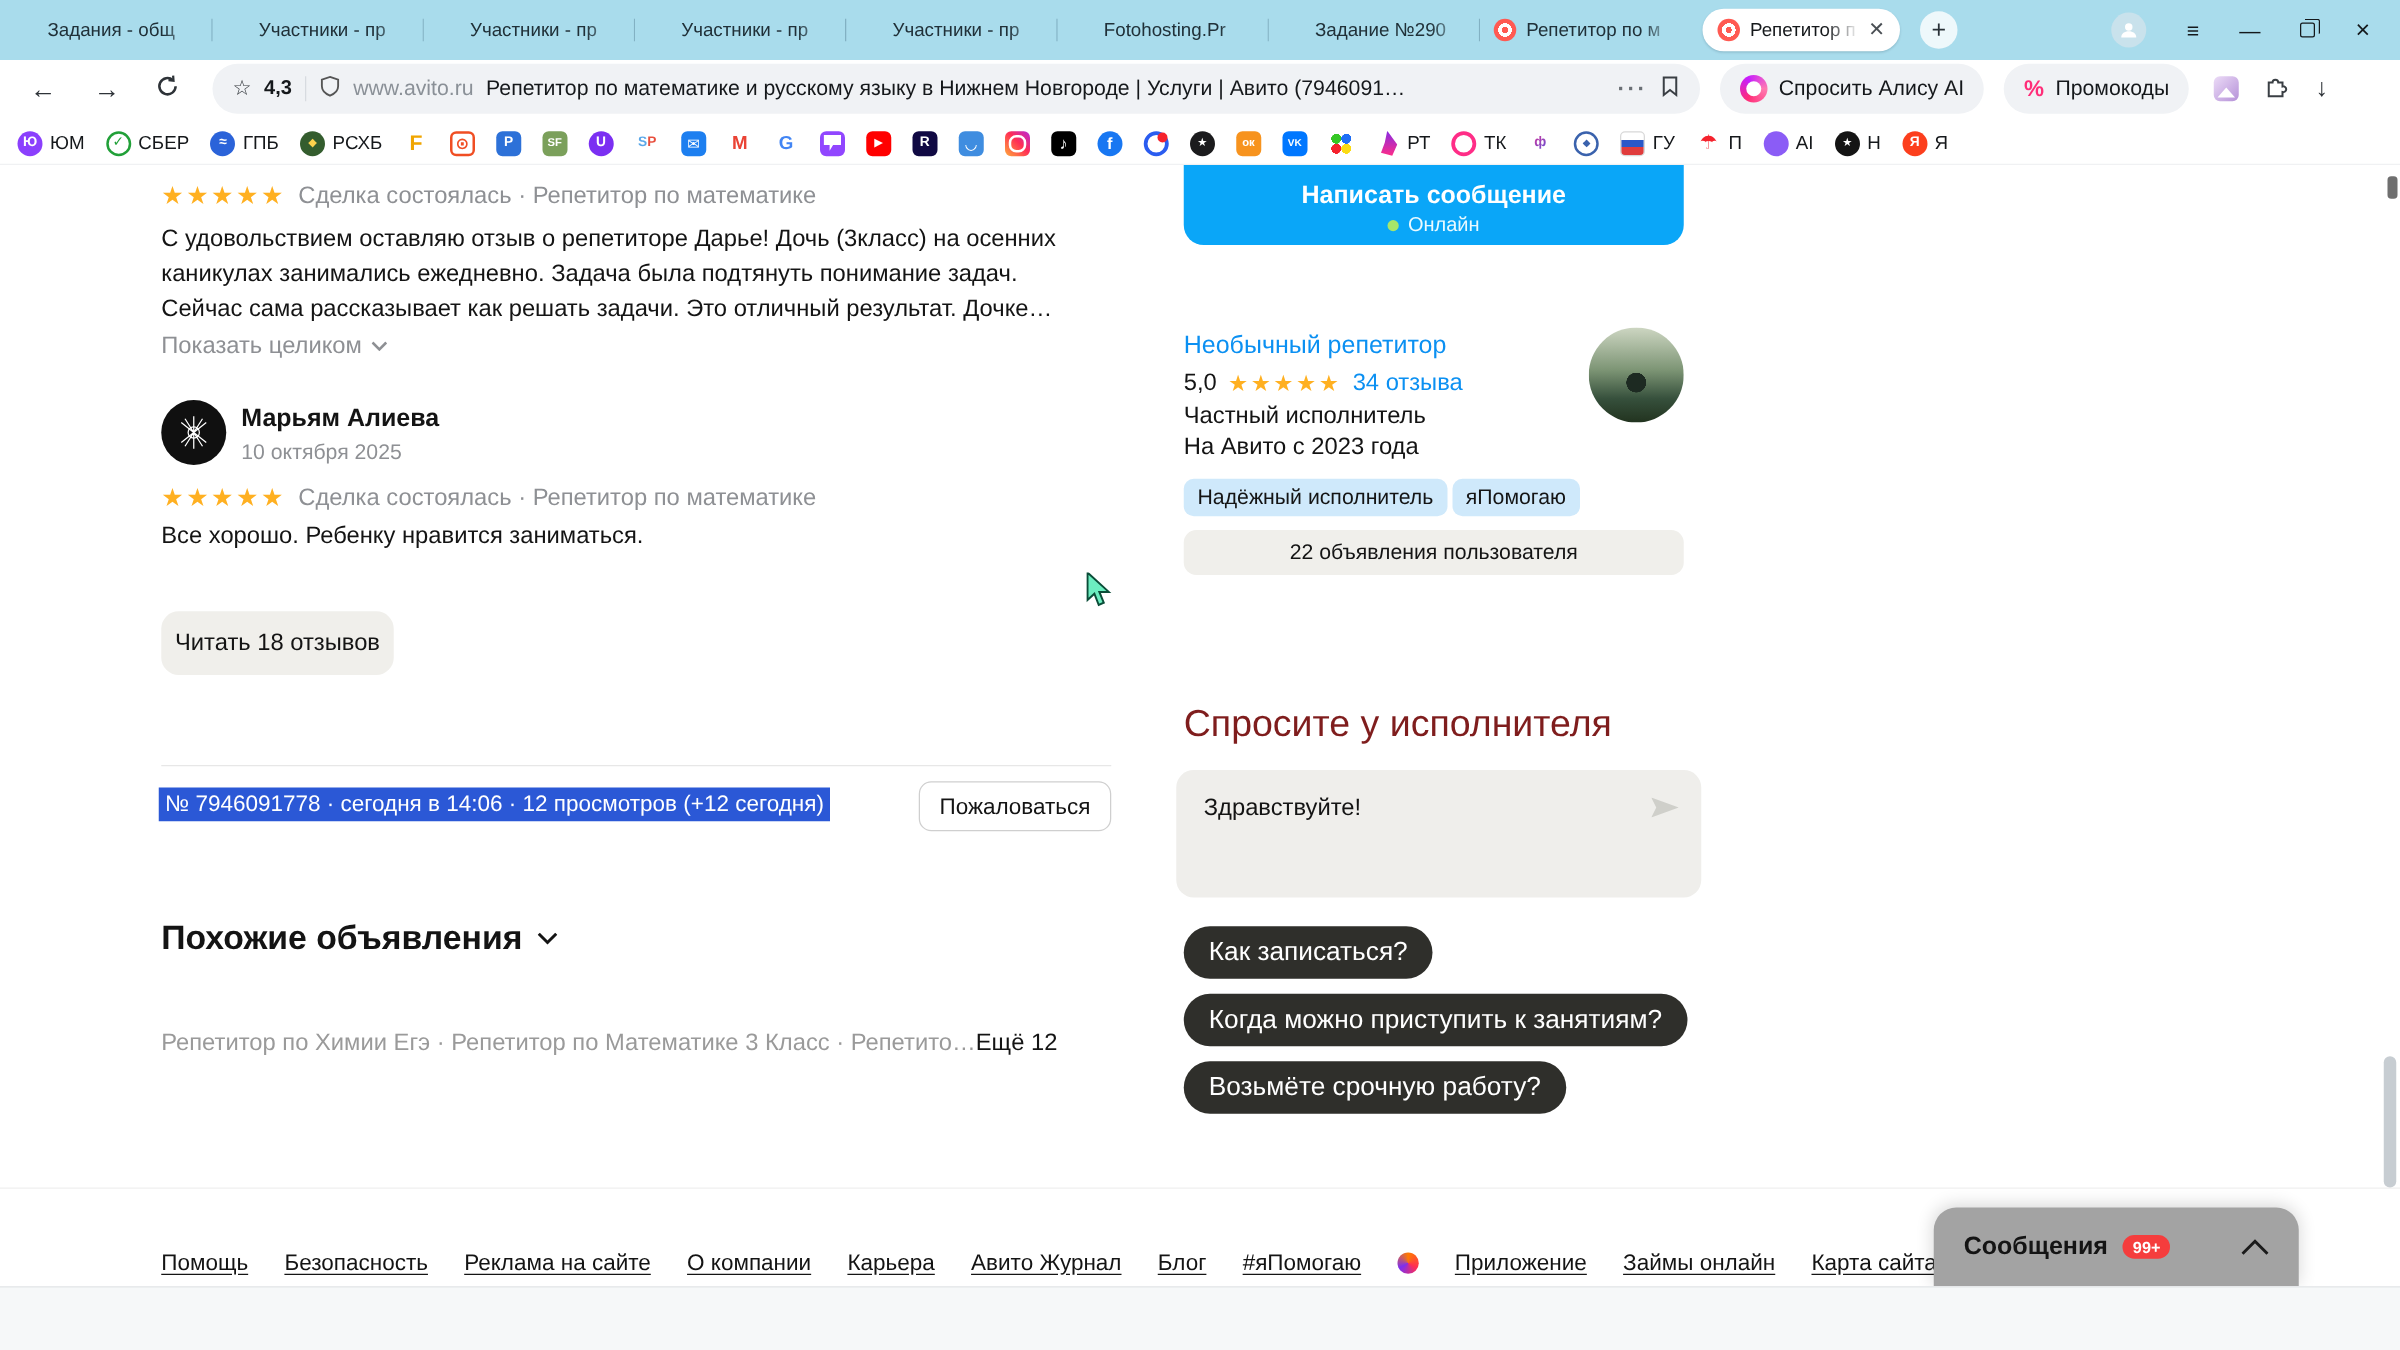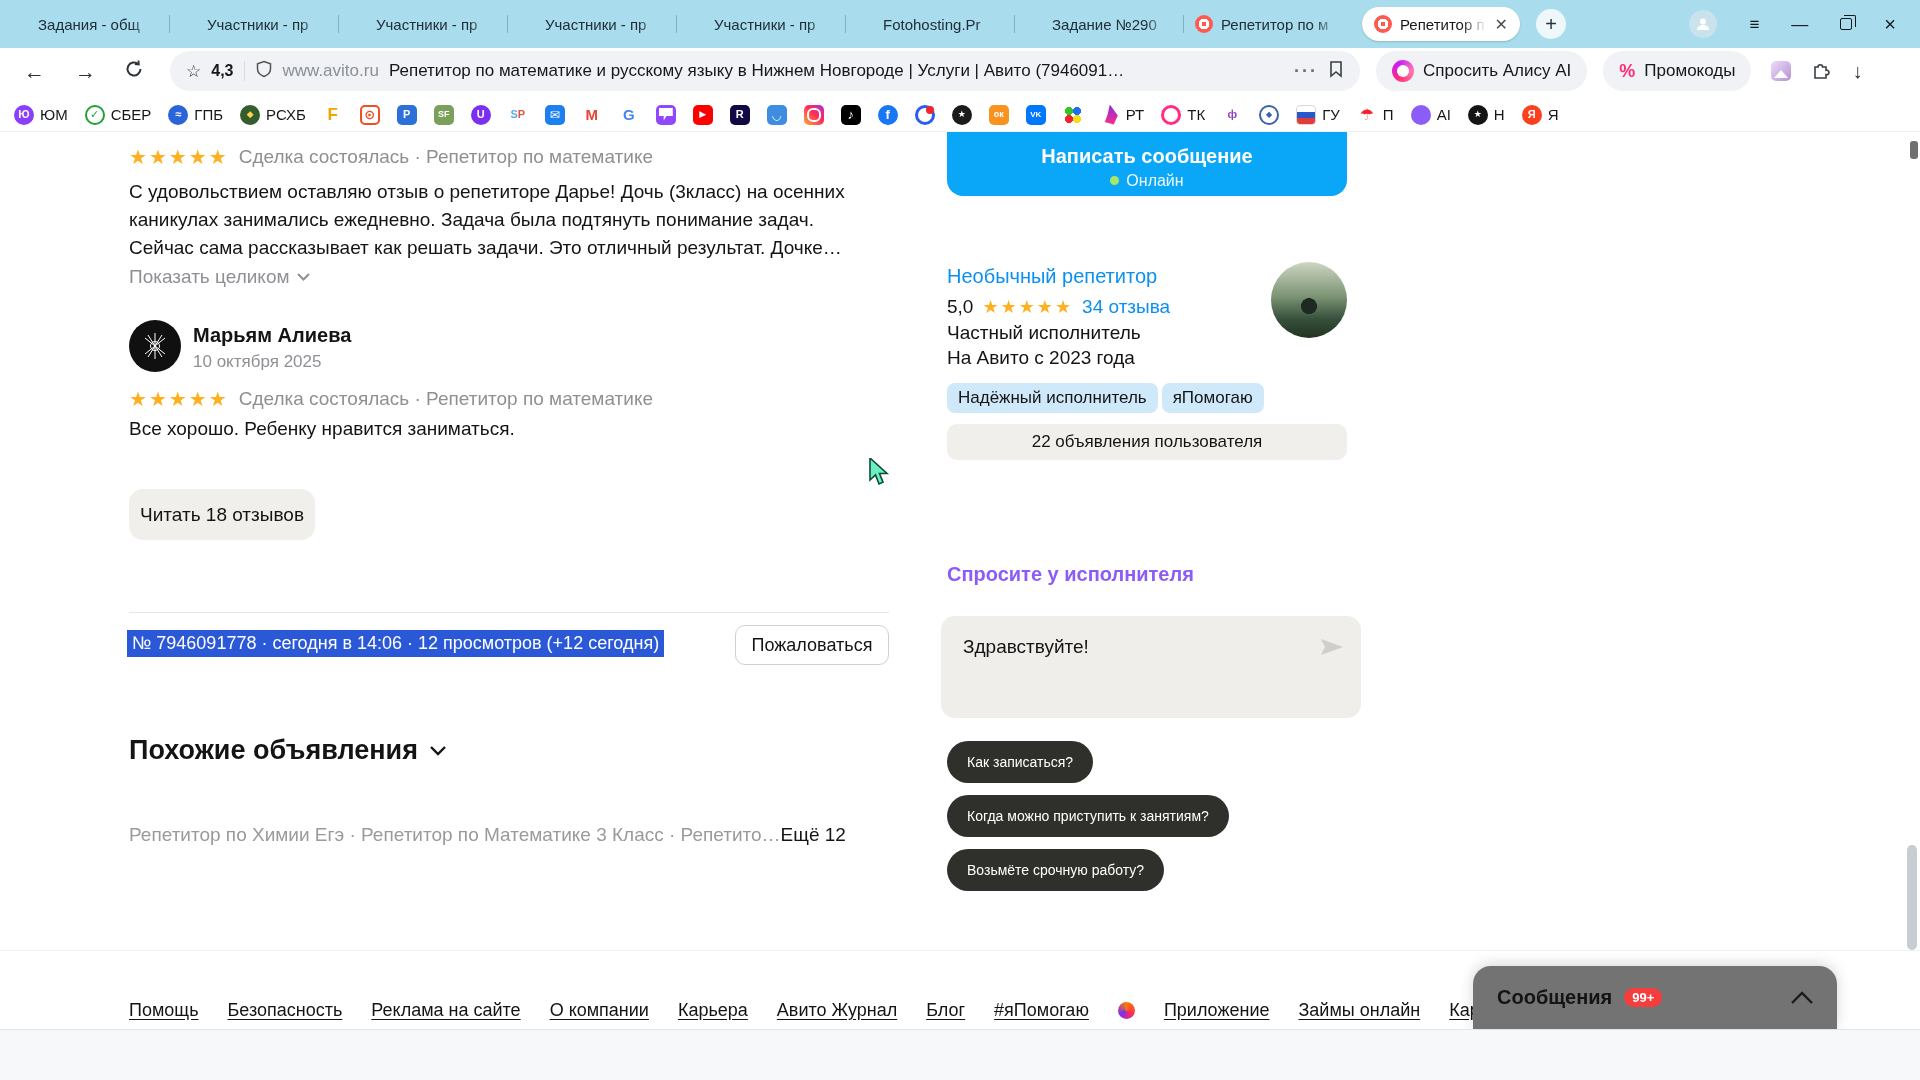--- a/index.html
+++ b/index.html
@@ -99,27 +99,27 @@
   #rating-stars{font-size:18px}
   #rating-reviews{font-size:19px;color:#0b90f2}
   #seller-type{left:947px;top:322px;font-size:19px;color:#141414}
   #seller-since{left:947px;top:347px;font-size:19px;color:#141414}
   #seller-avatar{left:1271px;top:262px;width:76px;height:76px;border-radius:50%;background:radial-gradient(circle 13px at 50% 58%,#1d2a22 60%,transparent 62%),linear-gradient(180deg,#cdd6c2,#7c9474 45%,#36503c 75%,#22331f)}
   #badges{left:947px;top:383px;display:flex;gap:4px}
   .badge{background:#cfe9fb;border-radius:8px;height:30px;line-height:30px;padding:0 11px;font-size:17px;color:#141414;white-space:nowrap}
   .side-btn{left:947px;width:400px;height:36px;background:#f0efeb;border:none;border-radius:10px;font-size:17px;color:#141414;font-family:inherit}
   #ads-btn{top:424px}
   #sub-btn{top:473px}
-  #ask-title{left:947px;top:563px;font-size:20px;font-weight:700;color:#8b5cf6}
+  #ask-title{left:947px;top:563px;font-size:30px;font-weight:400;color:#7f1d1d}
   #ask-box{left:941px;top:616px;width:420px;height:102px;background:#efeeeb;border-radius:14px;padding:20px 22px;font-size:19px;color:#141414}
   #send-ic{position:absolute;right:18px;top:22px}
-  .chip{position:absolute;left:947px;height:42px;background:#2f2f2b;border-radius:21px;color:#fff;font-size:14px;display:inline-flex;align-items:center;padding:0 20px;white-space:nowrap}
-
-  
-  #messenger{left:1473px;top:966px;width:364px;height:63px;background:#737373;border-radius:18px 18px 0 0;box-shadow:0 -2px 14px rgba(0,0,0,.16);display:flex;align-items:center;padding:0 24px;gap:12px;z-index:20}
+  .chip{position:absolute;left:947px;height:42px;background:#2f2f2b;border-radius:21px;color:#fff;font-size:21px;display:inline-flex;align-items:center;padding:0 20px;white-space:nowrap}
+
+  
+  #messenger{left:1547px;top:966px;width:292px;height:63px;background:#a3a3a3;border-radius:18px 18px 0 0;box-shadow:0 -2px 14px rgba(0,0,0,.16);display:flex;align-items:center;padding:0 24px;gap:12px;z-index:20}
   #msg-label{font-size:20px;font-weight:700;color:#141414}
   #msg-badge{background:#f53d3d;color:#fff;font-size:13px;font-weight:700;border-radius:10px;padding:2px 8px}
 
   
   #footer-sep{left:0;top:818px;width:1920px;height:1px;background:#efefef;position:absolute}
   #footer{left:129px;top:868px;display:flex;align-items:center;gap:29px;white-space:nowrap}
   .f-link{font-size:18px;color:#141414;text-decoration:underline;text-underline-offset:3px}
   .f-link:empty{display:none}
   .f-icon{width:17px;height:17px;border-radius:50%;background:conic-gradient(#ff7a00,#ff2d55,#7b2ff2,#ff7a00);text-decoration:none}
   .f-icon:empty{display:inline-block}

